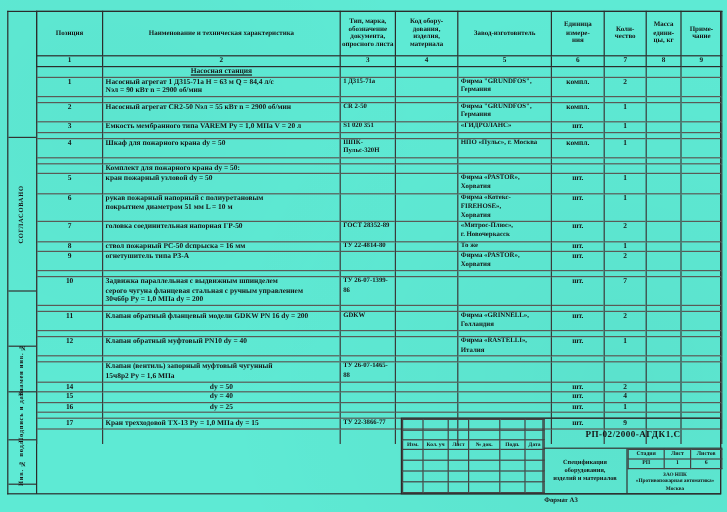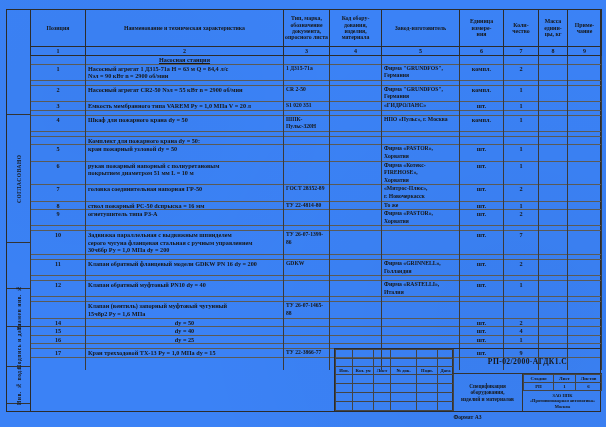--- a/index.html
+++ b/index.html
@@ -1,18 +1,18 @@
 <!DOCTYPE html>
 <html><head>
 <meta charset="utf-8">
 <style>
   *{margin:0;padding:0;box-sizing:border-box}
   html,body{width:606px;height:427px}
   body{font-family:"Liberation Serif","DejaVu Serif",serif;background:#b5b2aa}
-  .sheet{position:relative;width:606px;height:427px;background:#3b82f6;color:#161616;overflow:hidden}
+  .sheet{position:relative;width:606px;height:427px;background:#5eead4;color:#161616;overflow:hidden}
   .sheet::before{content:"";position:absolute;inset:0;pointer-events:none;
     background:radial-gradient(circle at 15% 25%,rgba(0,0,0,.025),transparent 45%),
                radial-gradient(circle at 85% 75%,rgba(0,0,0,.035),transparent 55%)}
   .frame{position:absolute;left:30px;top:9px;width:571px;height:403px;border:1.6px solid #2b2b2b}
   
   .mcol{position:absolute;left:6px;top:9px;width:24px;height:403px;
         border:1.2px solid #2b2b2b;border-right:none}
   .mbox{position:absolute;left:0;width:100%;border-top:1px solid #333}
   .mbox.last{border-bottom:1px solid #333}
   .vtext{writing-mode:vertical-rl;transform:rotate(180deg);width:100%;height:100%;

